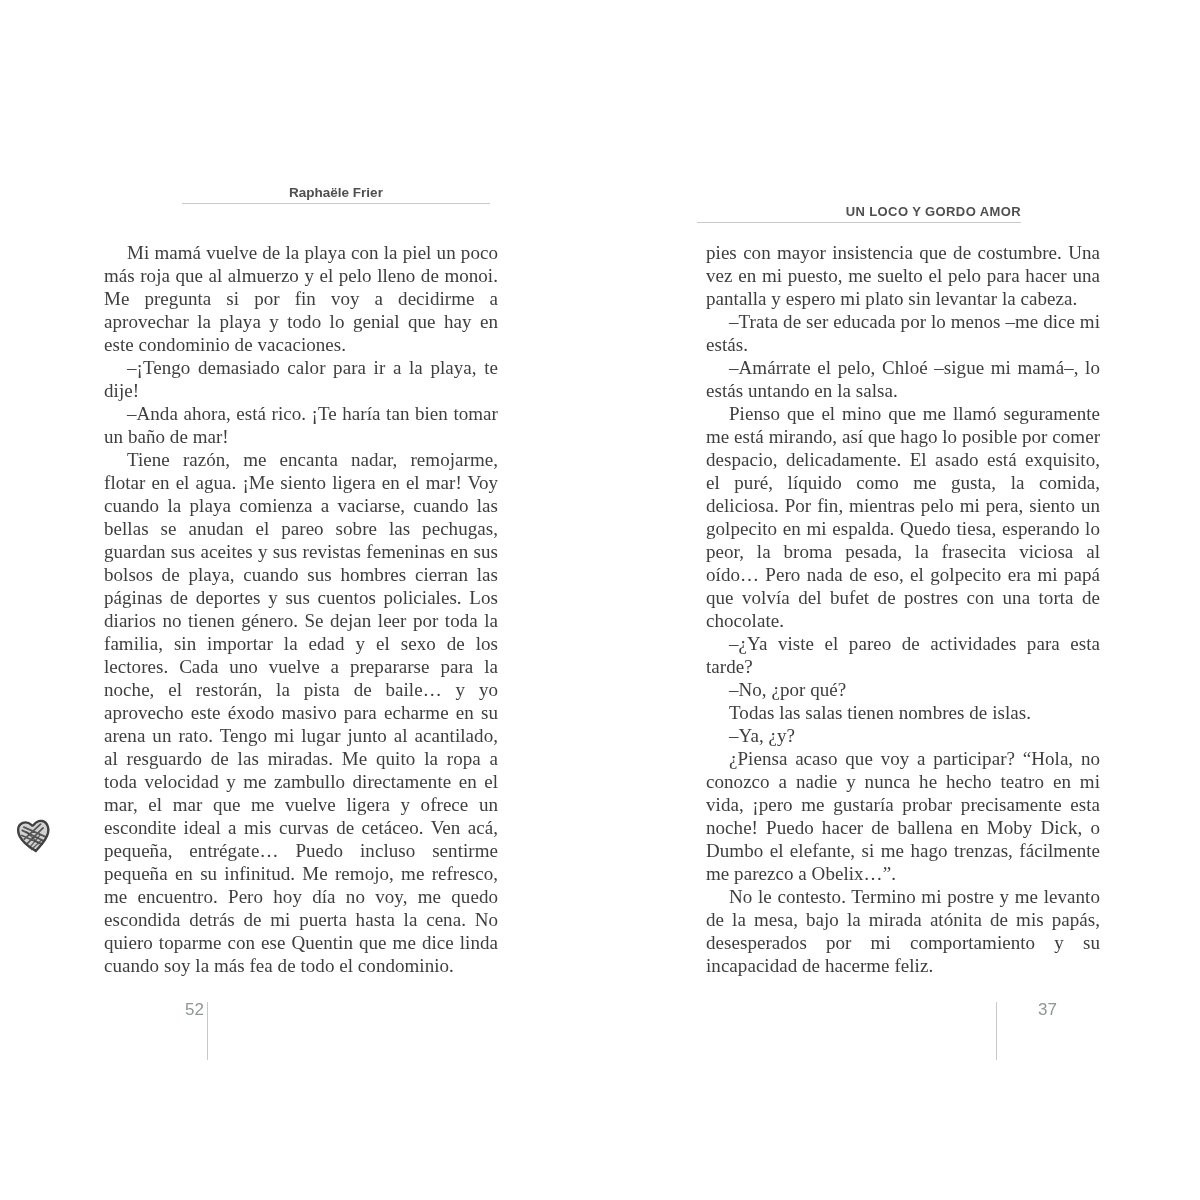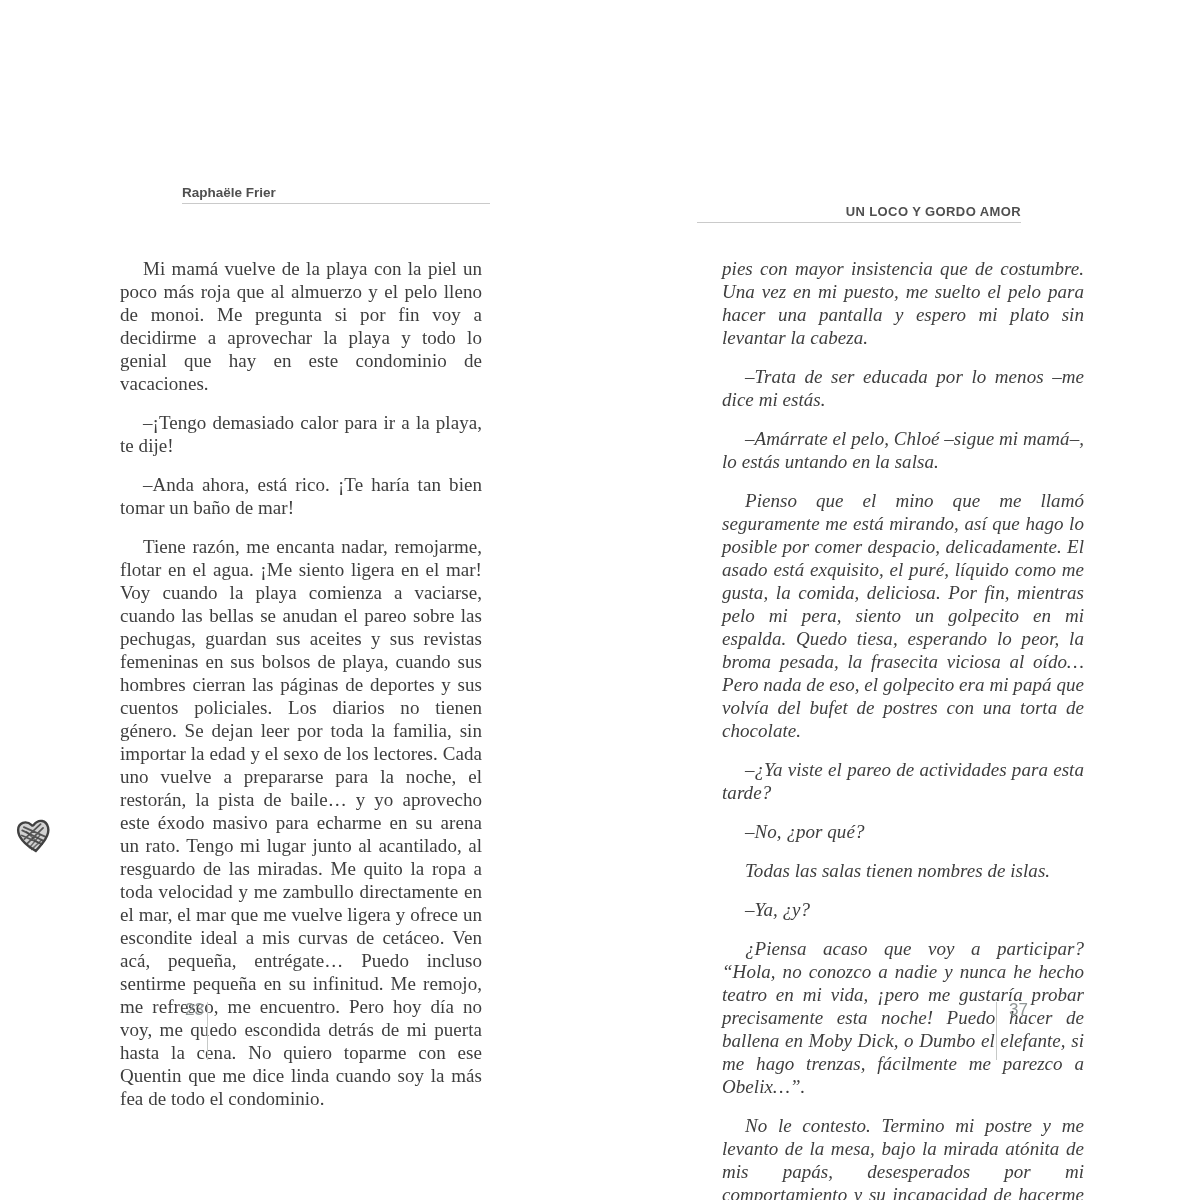--- a/index.html
+++ b/index.html
@@ -18,21 +18,21 @@
     top: 185px;
     border-bottom: 1px solid #cacaca;
     font-family: "Liberation Sans", sans-serif;
     color: #4f4f4f;
     padding-bottom: 3px;
     line-height: 15px;
   }
   .header-left {
     left: 182px; width: 308px;
     font-size: 13.5px; font-weight: 600;
-    text-align: left;
+    text-align: center;
   }
   .header-right {
     left: 697px; width: 324px;
     font-size: 13px; font-weight: 700;
     letter-spacing: 0.4px;
     text-align: right;
     margin-top: 19px;
   }
 
   
@@ -41,35 +41,35 @@
     top: 241px;
     width: 394px;
     font-size: 19px;
     line-height: 23px;
     color: #3e3e3e;
     text-align: justify;
     letter-spacing: 0.05px;
     hyphens: auto;
   }
   .body-left  { left: 104px; }
-  .body-right { left: 706px; font-style: italic; }
-  .body-col p { margin: 16px; text-indent: 23px; }
+  .body-right { left: 706px; }
+  .body-col p { margin: 0; text-indent: 23px; }
   .body-col p.no-indent { text-indent: 0; }
 
   
   .pagenum {
     position: absolute;
     top: 1000px;
     font-family: "Liberation Sans", sans-serif;
     font-size: 17px;
     color: #8f9696;
     line-height: 20px;
   }
   .pagenum-left  { left: 150px; width: 54px; text-align: right; }
-  .pagenum-right { left: 1003px; width: 54px; text-align: left; margin-left: 6px; }
+  .pagenum-right { left: 1003px; width: 54px; text-align: right; }
   .pagenum-rule {
     position: absolute;
     top: 1002px;
     width: 1px; height: 58px;
     background: #c6c9c7;
   }
   .rule-left  { left: 207px; }
   .rule-right { left: 996px; }
 
   
@@ -98,21 +98,21 @@
     </div>
 
     <div class="body-col body-left" lang="es">
         <p>Mi mamá vuelve de la playa con la piel un poco más roja que al almuerzo y el pelo lleno de monoi. Me pregunta si por fin voy a decidirme a aprovechar la playa y todo lo genial que hay en este condominio de vacaciones.</p>
         <p>–¡Tengo demasiado calor para ir a la playa, te dije!</p>
         <p>–Anda ahora, está rico. ¡Te haría tan bien tomar un baño de mar!</p>
         <p>Tiene razón, me encanta nadar, remojarme, flotar en el agua. ¡Me siento ligera en el mar! Voy cuando la playa comienza a vaciarse, cuando las bellas se anudan el pareo sobre las pechugas, guardan sus aceites y sus revistas femeninas en sus bolsos de playa, cuando sus hombres cierran las páginas de deportes y sus cuentos policiales. Los diarios no tienen género. Se dejan leer por toda la familia, sin importar la edad y el sexo de los lectores. Cada uno vuelve a prepararse para la noche, el restorán, la pista de baile… y yo aprovecho este éxodo masivo para echarme en su arena un rato. Tengo mi lugar junto al acantilado, al resguardo de las miradas. Me quito la ropa a toda velocidad y me zambullo directamente en el mar, el mar que me vuelve ligera y ofrece un escondite ideal a mis curvas de cetáceo. Ven acá, pequeña, entrégate… Puedo incluso sentirme pequeña en su infinitud. Me remojo, me refresco, me encuentro. Pero hoy día no voy, me quedo escondida detrás de mi puerta hasta la cena. No quiero toparme con ese Quentin que me dice linda cuando soy la más fea de todo el condominio.</p>
       </div>
 
     <div class="pagenum pagenum-left">
-      <span>23</span>
+      <span>52</span>
     </div>
     <div class="pagenum-rule rule-left"></div>
   </div>
 
   <div>
     <div class="running-header header-right">
       <span>UN LOCO Y GORDO AMOR</span>
     </div>
 
     <div class="body-col body-right" lang="es">

